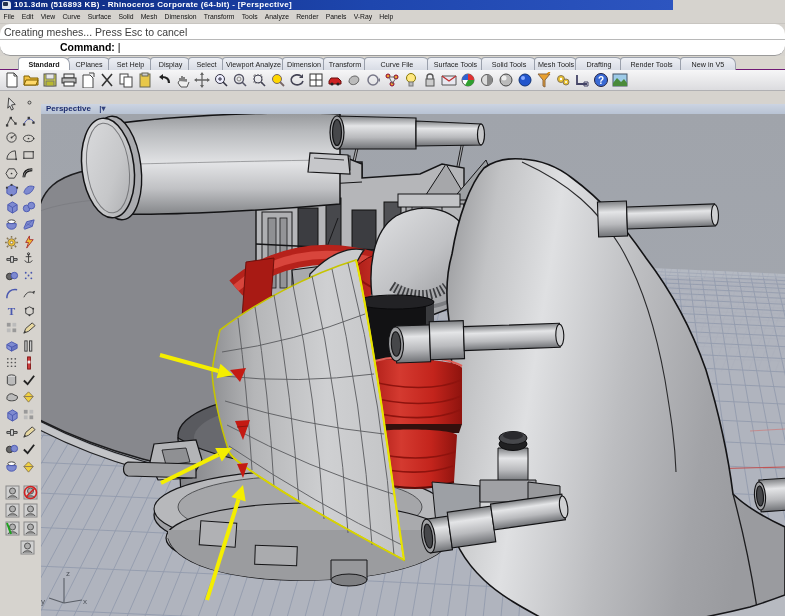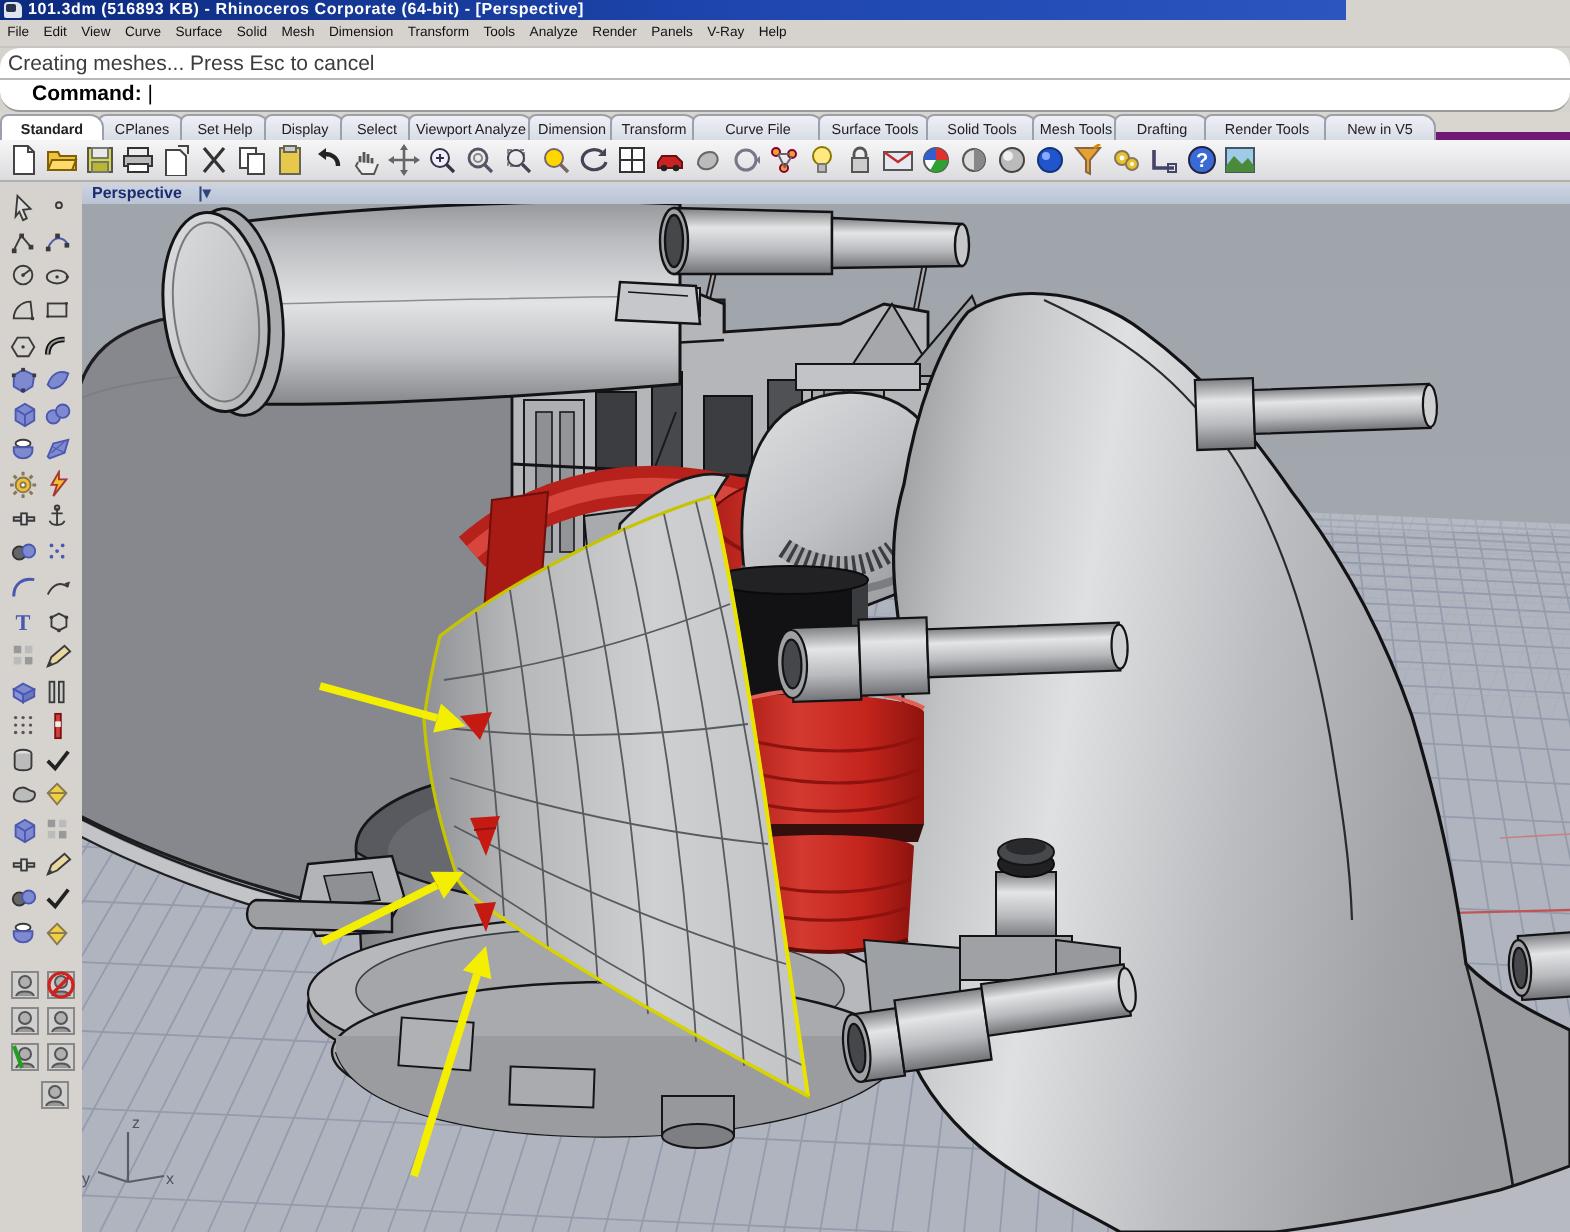--- a/index.html
+++ b/index.html
@@ -3,31 +3,31 @@
 * { margin:0; padding:0; box-sizing:border-box; }
 body { font-family:"Liberation Sans",sans-serif; }
 #app { position:relative; width:785px; height:616px; overflow:hidden; background:#d6d3ce; }
 #title { position:absolute; left:0; top:0; width:673px; height:10px; background:linear-gradient(90deg,#0c2a7e,#1e46ae 55%,#2d55c0); color:#fff; font-size:8px; font-weight:bold; line-height:10px; padding-left:14px; letter-spacing:0.3px; }
 #ticon { position:absolute; left:2px; top:1px; width:9px; height:8px; background:#dfe4ee; border-radius:2px 3px 1px 1px; }
 #ticon:after { content:""; position:absolute; left:1px; top:1px; width:5px; height:4px; background:#26324e; border-radius:1px; }
 #menu { position:absolute; left:0; top:10px; width:785px; height:14px; background:#d6d3ce; font-size:6.8px; color:#111; border-bottom:1px solid #c8c5c0; }
 .mi { display:inline-block; padding:0 3.6px; line-height:14px; }
 #cmd { position:absolute; left:0; top:24px; width:785px; height:32px; background:#fff; border-bottom:1px solid #9a9a9a; font-size:10.5px;border-radius:10px; }
 #cmd .r1 { height:16px; line-height:16px; padding-left:4px; color:#3c3c3c; border-bottom:1px solid #b8b8b8; }
-#cmd .r2 { height:15px; line-height:15px; padding-left:16px; color:#000; font-weight:bold; }
-#tabs { position:absolute; left:0; top:56px; width:785px; height:14px; background:#d9d6cf; border-bottom:4px solid #701a75; padding-left:0; }
+#cmd .r2 { height:15px; line-height:15px; padding-left:16px; color:#000; font-weight:bold;margin-left:44px; }
+#tabs { position:absolute; left:0; top:56px; width:785px; height:14px; background:#d9d6cf; border-bottom:1px solid #701a75; padding-left:18px; }
 .tab { float:left; height:13px; margin-top:1px; font-size:7.2px; line-height:13px; text-align:center; color:#222; background:linear-gradient(#eef0f5,#d8dce5); border:1px solid #9aa0ac; border-bottom:none; border-radius:4px 7px 0 0; margin-right:-3px; white-space:nowrap; overflow:hidden; }
 .tab.act { background:#fff; font-weight:bold; z-index:3; position:relative; }
 #tools { position:absolute; left:0; top:70px; width:785px; height:21px; background:linear-gradient(#f6f6f7,#dcdcdf); border-bottom:1px solid #b0b0b3; padding:2px 0 0 4px; white-space:nowrap; font-size:0; line-height:0; }
 .ti { display:inline-block; margin-right:3px; vertical-align:top; }
 #side { position:absolute; left:0; top:91px; width:41px; height:525px; background:#d6d3ce; }
 #side svg { display:inline-block; margin:1.65px 1.5px; vertical-align:top; }
 #sideicons { padding-left:3px; padding-top:4px; width:41px; font-size:0; line-height:0; }
 #sfaces { padding-left:3px; padding-top:8px; width:41px; font-size:0; line-height:0; }
-#vp { position:absolute; left:41px; top:92px; width:744px; height:440px; }
+#vp { position:absolute; left:41px; top:104px; width:744px; height:440px; }
 #vpt { position:absolute; left:0; top:0; width:744px; height:10px; background:linear-gradient(#ccd4e2,#b8c3d4); font-size:8px; font-weight:bold; color:#1c2c6e; line-height:10px; padding-left:5px; }
 #vpt span { margin-left:6px; color:#33437e; }
 #scene { position:absolute; left:0; top:10px; }
 </style></head><body>
 <div id="app">
   <div id="title"><div id="ticon"></div>101.3dm (516893 KB) - Rhinoceros Corporate (64-bit) - [Perspective]</div>
   <div id="menu"><span class="mi">File</span><span class="mi">Edit</span><span class="mi">View</span><span class="mi">Curve</span><span class="mi">Surface</span><span class="mi">Solid</span><span class="mi">Mesh</span><span class="mi">Dimension</span><span class="mi">Transform</span><span class="mi">Tools</span><span class="mi">Analyze</span><span class="mi">Render</span><span class="mi">Panels</span><span class="mi">V-Ray</span><span class="mi">Help</span></div>
   <div id="cmd">
       <div class="r1">Creating meshes... Press Esc to cancel</div>
       <div class="r2">Command: <span style="font-weight:normal">|</span></div>

